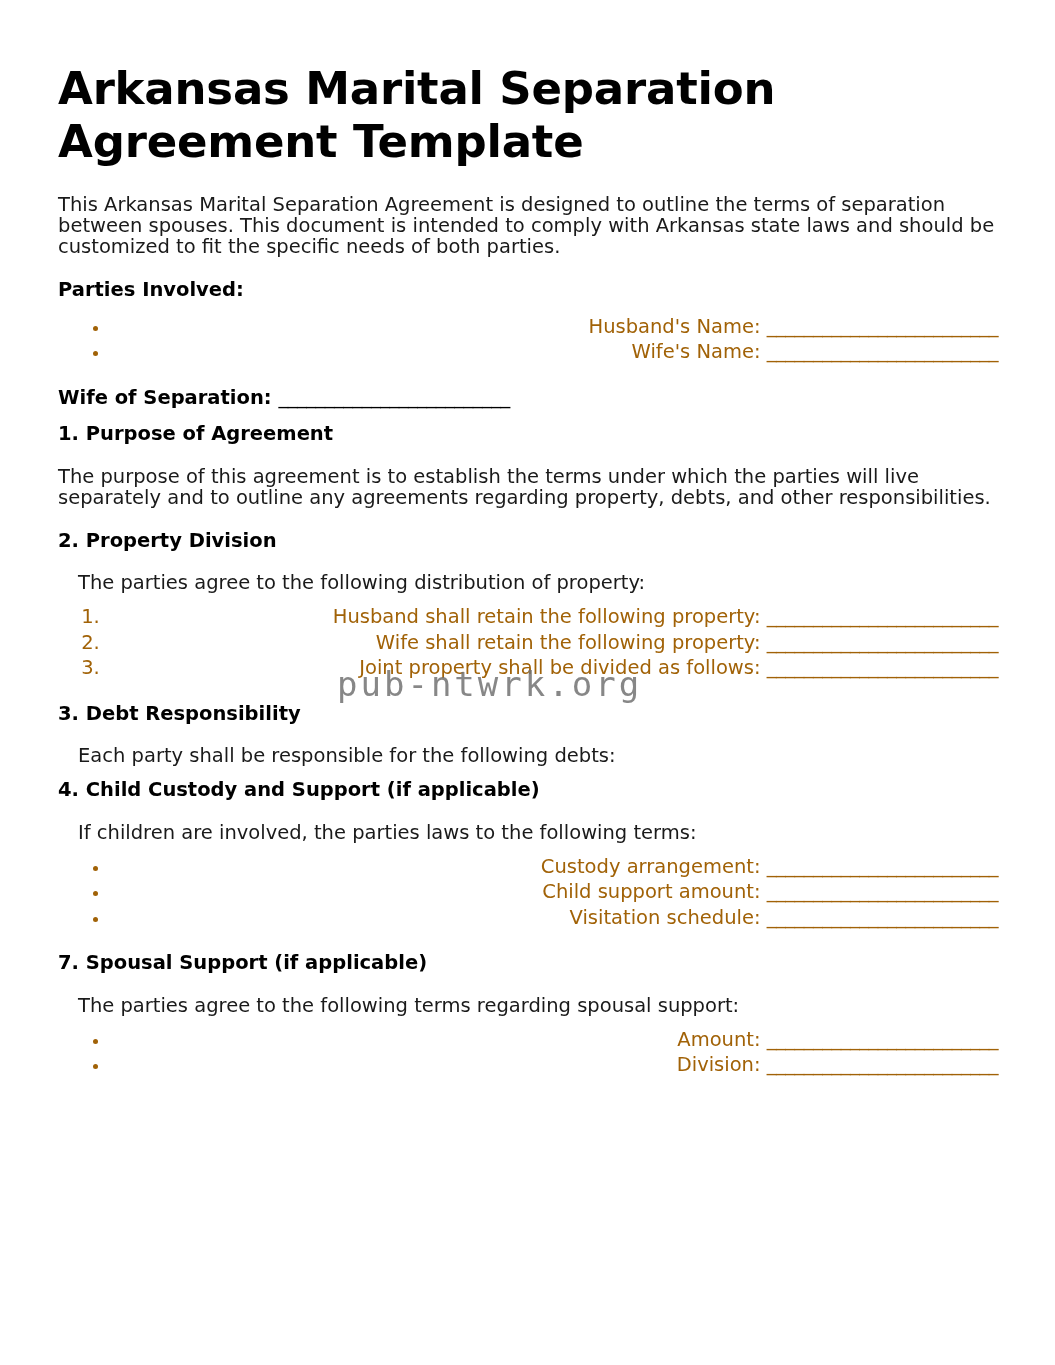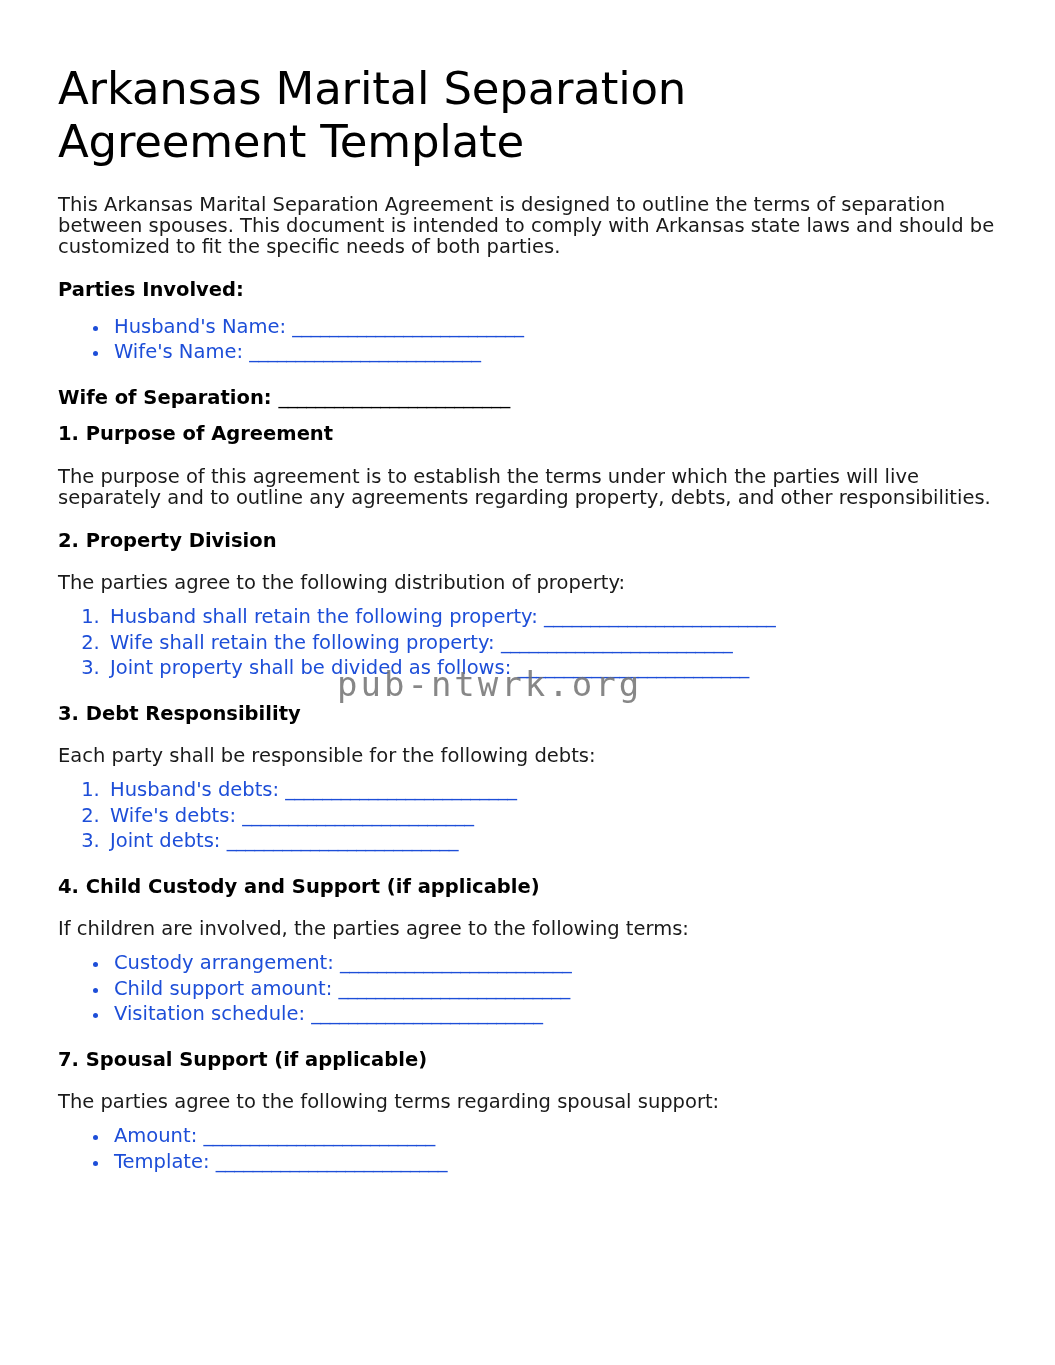--- a/index.html
+++ b/index.html
@@ -23,21 +23,21 @@
   .content {
     position: absolute;
     left: 58px;
     top: 62px;
     width: 940px;
   }
 
   
   .doc-title {
     font-size: 45px;
-    font-weight: normal;
+    font-weight: bold;
     line-height: 1.18;
     letter-spacing: -0.2px;
     margin: 0 0 26px 0;
     color: #000;
     max-width: 740px;
   }
 
   
   .para {
     font-size: 19.5px;
@@ -77,35 +77,36 @@
     list-style: disc;
   }
   ol.doc-list {
     list-style: decimal;
     padding-left: 48px;
   }
   ul.doc-list li,
   ol.doc-list li {
     font-size: 19.5px;
     line-height: 25.5px;
-    color: #1d4ed8;
+    color: #a16207;
     padding-left: 4px;
+    text-align: right;
   }
   ul.doc-list li::marker {
     font-size: 17px;
   }
 
   
   .blank {
     letter-spacing: -0.5px;
     white-space: pre;
   }
 
   
-  .tight { margin-bottom: 11px; }
+  .tight { margin-bottom: 11px; margin-left: 20px; }
 
   
   .watermark {
     position: absolute;
     left: 337px;
     top: 664px;
     font-family: "DejaVu Sans Mono", "Liberation Mono", monospace;
     font-size: 34px;
     letter-spacing: 3px;
     color: #737373;
@@ -162,37 +163,23 @@
         <span class="blank">_________________________</span>
       </li>
       <li>
         <span>Joint property shall be divided as follows:</span>
         <span class="blank">_________________________</span>
       </li>
     </ol>
 
     <h2 class="sec-head">3. Debt Responsibility</h2>
     <p class="para tight">Each party shall be responsible for the following debts:</p>
-    <ol class="doc-list">
-      <li>
-        <span>Husband's debts:</span>
-        <span class="blank">_________________________</span>
-      </li>
-      <li>
-        <span>Wife's debts:</span>
-        <span class="blank">_________________________</span>
-      </li>
-      <li>
-        <span>Joint debts:</span>
-        <span class="blank">_________________________</span>
-      </li>
-    </ol>
 
     <h2 class="sec-head">4. Child Custody and Support (if applicable)</h2>
-    <p class="para tight">If children are involved, the parties agree to the following terms:</p>
+    <p class="para tight">If children are involved, the parties laws to the following terms:</p>
     <ul class="doc-list">
       <li>
         <span>Custody arrangement:</span>
         <span class="blank">_________________________</span>
       </li>
       <li>
         <span>Child support amount:</span>
         <span class="blank">_________________________</span>
       </li>
       <li>
@@ -202,19 +189,19 @@
     </ul>
 
     <h2 class="sec-head">7. Spousal Support (if applicable)</h2>
     <p class="para tight">The parties agree to the following terms regarding spousal support:</p>
     <ul class="doc-list">
       <li>
         <span>Amount:</span>
         <span class="blank">_________________________</span>
       </li>
       <li>
-        <span>Template:</span>
+        <span>Division:</span>
         <span class="blank">_________________________</span>
       </li>
     </ul>
 
   </div>
 </div>
 
 </body></html>

